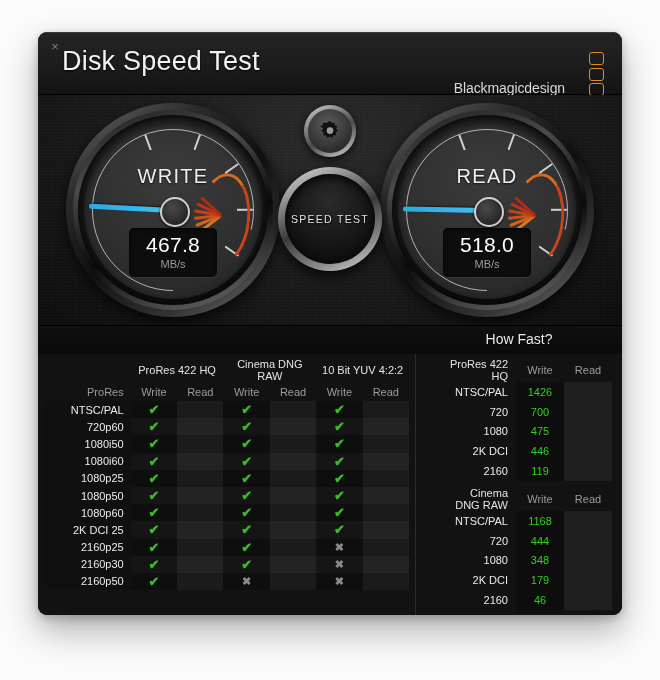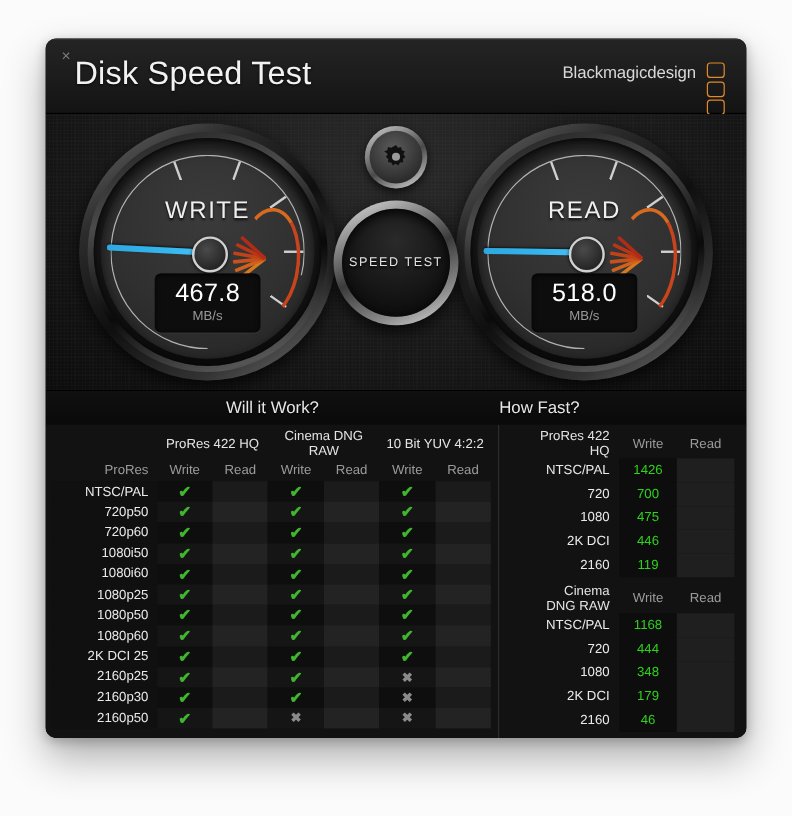--- a/index.html
+++ b/index.html
@@ -38,21 +38,21 @@
     font-family: "Liberation Sans", sans-serif;
   }
   .app-title {
     position: absolute; left: 24px; top: 14px;
     font-size: 27px; font-weight: 300; letter-spacing: 0.2px;
     color: #f2f2f2;
     text-shadow: 0 1px 2px rgba(0,0,0,0.9);
   }
   .brand {
     position: absolute; right: 18px; top: 20px;
-    display: flex; align-items: flex-start; gap: 9px;
+    display: flex; align-items: flex-end; gap: 24px;
   }
   .brand-text {
     font-size: 14px; color: #d8d8d8; letter-spacing: -0.1px;
   }
   .brand-mark { display: flex; flex-direction: column; gap: 2.5px; }
   .brand-mark i {
     display: block; width: 13px; height: 11px;
     border: 1.6px solid #e08a2a; border-radius: 3px;
   }
 
@@ -207,21 +207,21 @@
     position: relative;
     height: 28px;
     background: linear-gradient(to bottom, #101010, #0a0a0a);
   }
   .sec-title {
     position: absolute; top: 5px;
     font-size: 14px; color: #e8e8e8;
     text-shadow: 0 1px 1px #000;
   }
   .sec-left  { left: 0; width: 378px; text-align: center; }
-  .sec-right { left: 378px; right: 0; }
+  .sec-right { left: 378px; right: 0; text-align: center; }
 
   
   .tables {
     position: relative;
     height: 263px;
     background: #121212;
     display: flex;
     gap: 24px;
   }
   .vdiv {
@@ -362,21 +362,20 @@
       </div>
       <div class="start-btn">
         <div class="inner">
           <div class="start-small">SPEED TEST</div>
         </div>
       </div>
     </div>
   </div>
 
   <div class="sections">
-    <div class="sec-title sec-left">Will it Work?</div>
     <div class="sec-title sec-right">How Fast?</div>
   </div>
 
   <div class="tables">
     <div class="vdiv"></div>
 
     <div class="left-pane">
       <div class="lt-wrap">
         <table class="lt">
           <colgroup>
@@ -409,29 +408,20 @@
               <tr>
                 <td class="fmt">NTSC/PAL</td>
                 <td class="cellw"><span class="mark-ok">✔</span></td>
                 <td class="cell"></td>
                 <td class="cellw"><span class="mark-ok">✔</span></td>
                 <td class="cell"></td>
                 <td class="cellw"><span class="mark-ok">✔</span></td>
                 <td class="cell"></td>
               </tr>
               <tr>
-                <td class="fmt">720p50</td>
-                <td class="cellw"><span class="mark-ok">✔</span></td>
-                <td class="cell"></td>
-                <td class="cellw"><span class="mark-ok">✔</span></td>
-                <td class="cell"></td>
-                <td class="cellw"><span class="mark-ok">✔</span></td>
-                <td class="cell"></td>
-              </tr>
-              <tr>
                 <td class="fmt">720p60</td>
                 <td class="cellw"><span class="mark-ok">✔</span></td>
                 <td class="cell"></td>
                 <td class="cellw"><span class="mark-ok">✔</span></td>
                 <td class="cell"></td>
                 <td class="cellw"><span class="mark-ok">✔</span></td>
                 <td class="cell"></td>
               </tr>
               <tr>
                 <td class="fmt">1080i50</td>

